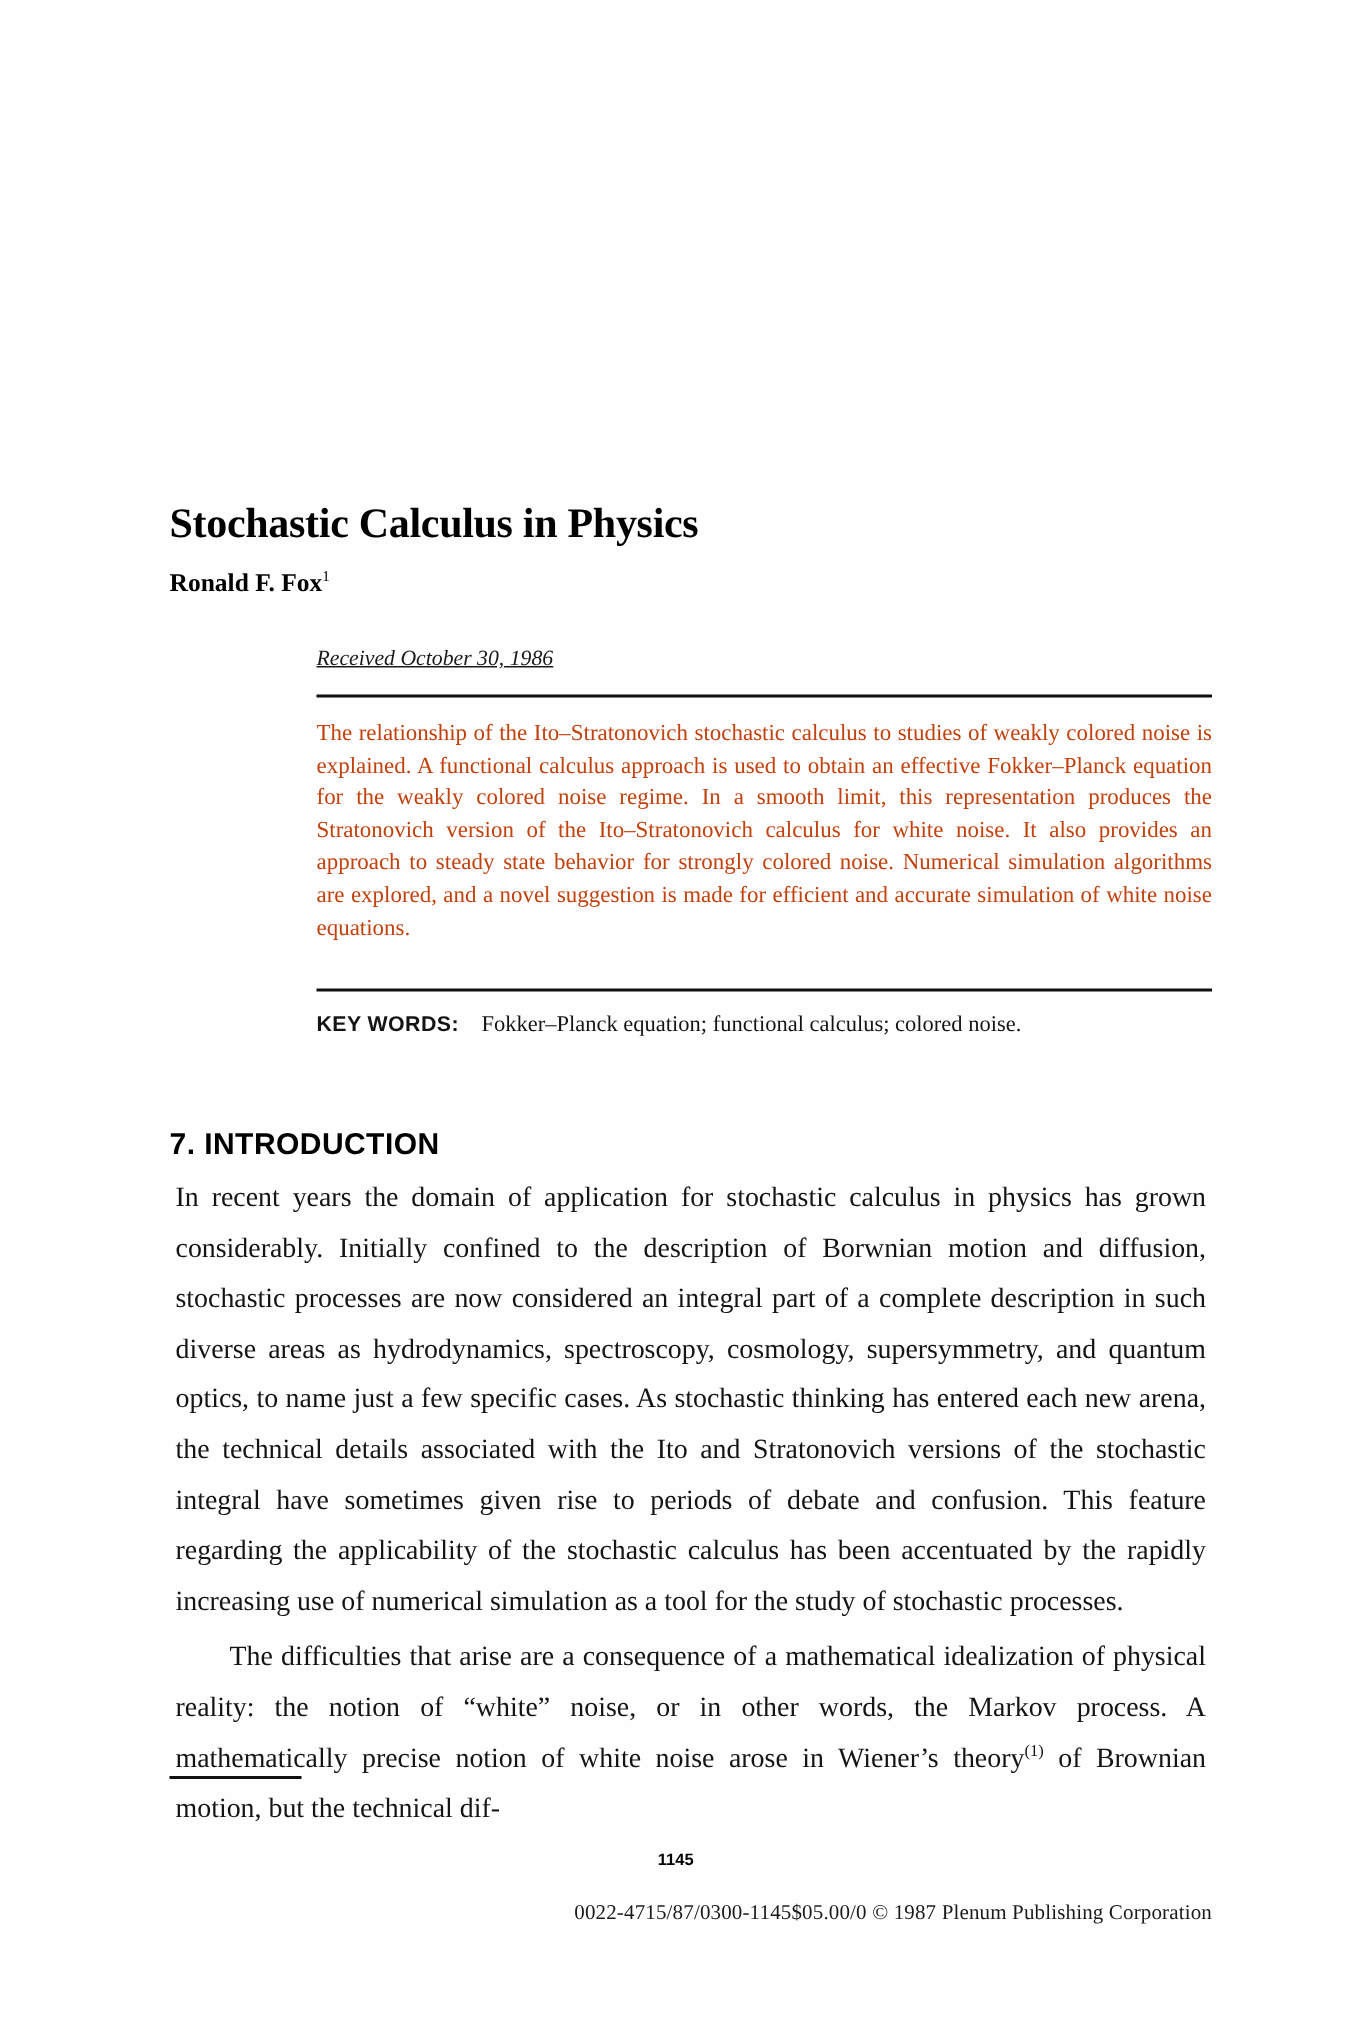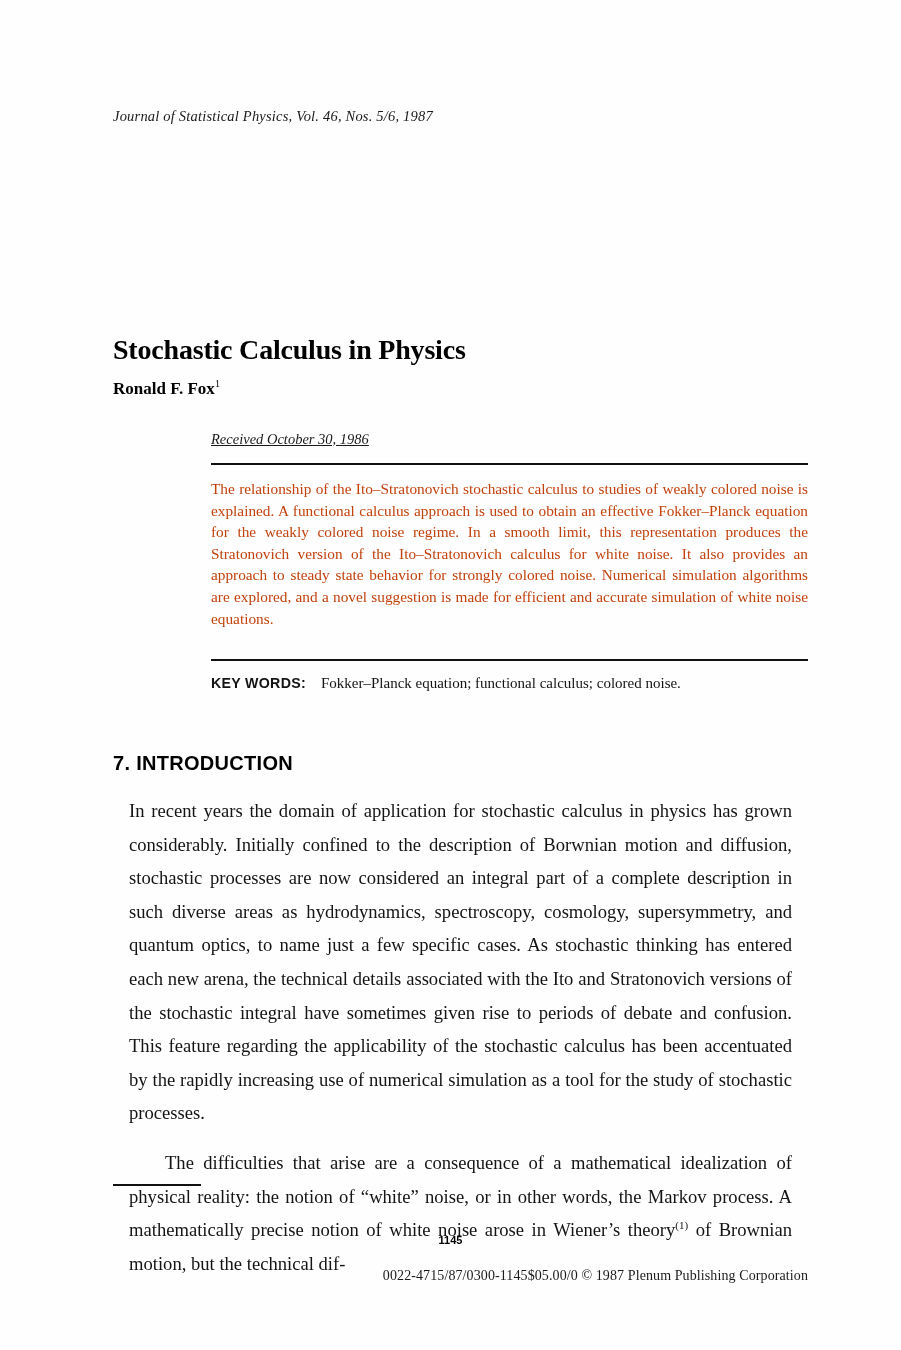--- a/index.html
+++ b/index.html
@@ -144,21 +144,21 @@
     top: 778px;
     width: 695px;
     font-size: 18.6px;
     line-height: 33.6px;
     text-align: justify;
     text-justify: inter-word;
     color: #141414;
     hyphens: none;
   }
   .body-text p {
-    margin: 16px;
+    margin: 4px;
   }
   .body-text p.indented {
     text-indent: 36px;
   }
   .body-text sup {
     font-size: 11px;
     vertical-align: super;
     line-height: 0;
   }
 
@@ -209,21 +209,20 @@
     letter-spacing: 0.1px;
     color: #1a1a1a;
     white-space: nowrap;
   }
 </style>
 </head>
 <body>
 
 <div class="page">
 
-  <div class="journal-head">Journal of Statistical Physics, Vol. 46, Nos. 5/6, 1987</div>
 
   <h1 class="article-title">Stochastic Calculus in Physics</h1>
 
   <div class="author-line">
     <span>Ronald F. Fox</span><sup>1</sup>
   </div>
 
   <div class="received">Received October 30, 1986</div>
 
   <div class="rule-top"></div>

